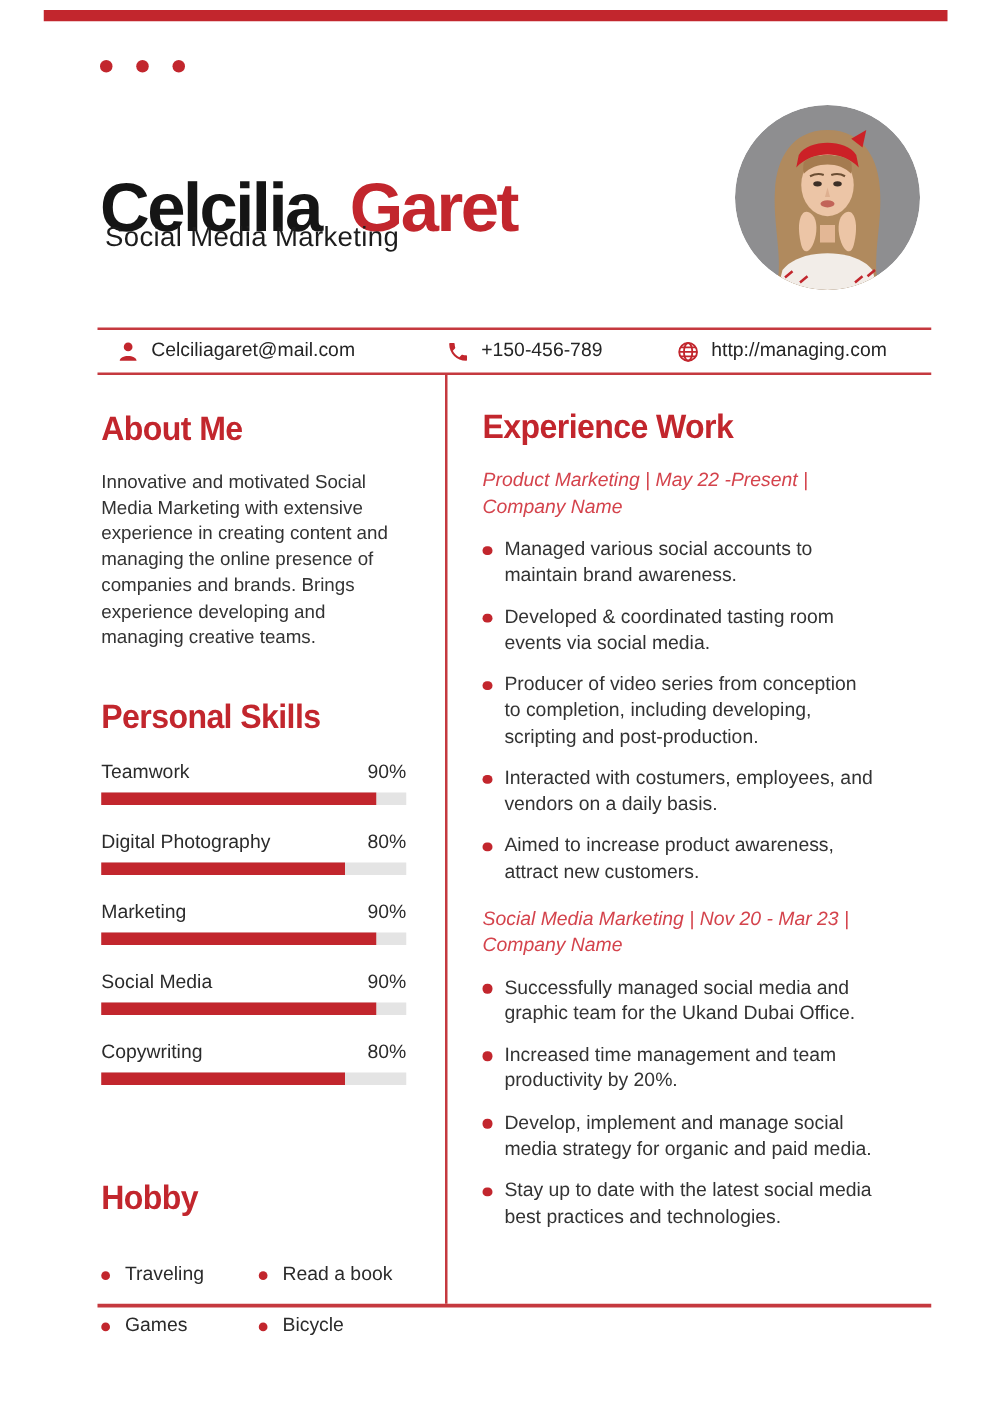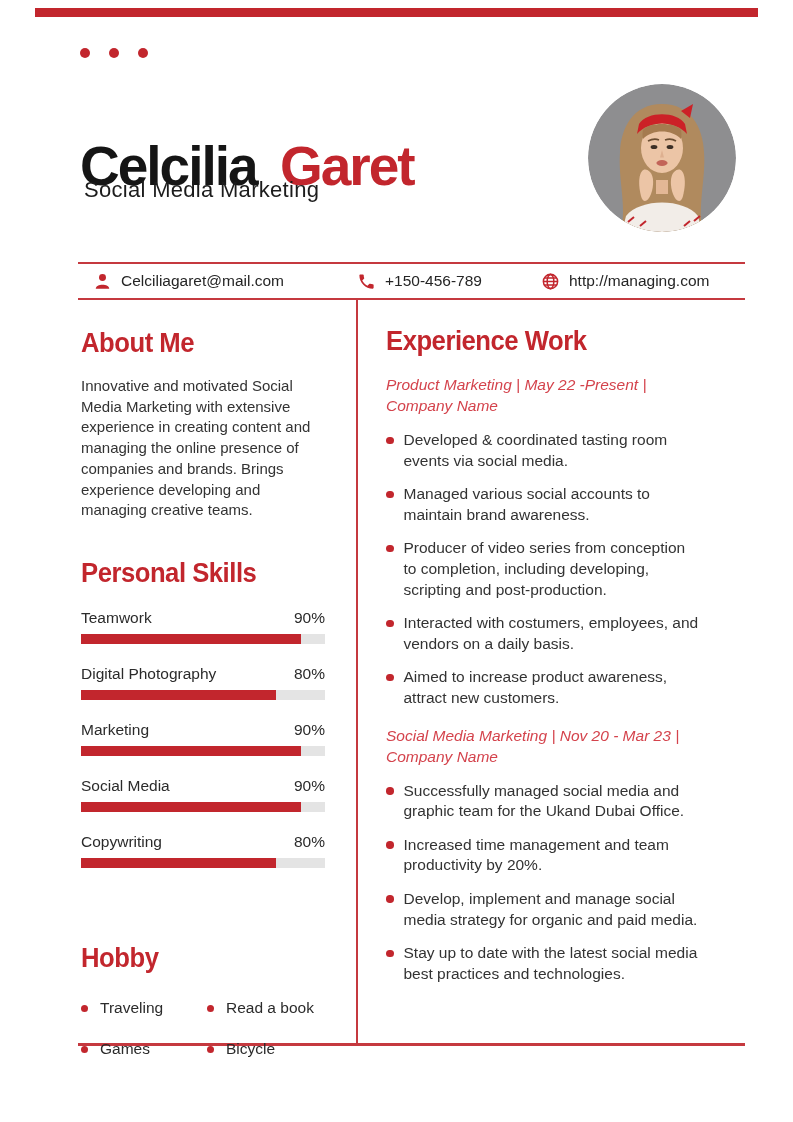--- a/index.html
+++ b/index.html
@@ -45,21 +45,21 @@
   
   #skills{position:absolute;left:81px;top:556px;width:244px;}
   .skill{margin-top:19px;}
   .skill:first-of-type{margin-top:17px;}
   .skill-top{display:flex;justify-content:space-between;align-items:center;
     font-size:15.5px;color:#2b2b2b;height:21px;}
   .skill-track{margin-top:6px;height:10px;background:var(--track);}
   .skill-fill{height:100%;background:var(--accent);}
   
   #hobby{position:absolute;left:81px;top:941px;width:266px;}
-  .hobby-grid{margin-top:22px;display:grid;grid-template-columns:126px 1fr;row-gap:19px;}
+  .hobby-grid{margin-top:34px;display:grid;grid-template-columns:126px 1fr;row-gap:19px;}
   .hobby-item{display:flex;align-items:center;gap:12px;font-size:15.5px;color:#2b2b2b;height:22px;}
   .dot{width:7px;height:7px;border-radius:50%;background:var(--accent);flex:none;}
   
   #experience{position:absolute;left:386px;top:324px;width:356px;}
   .job-head{margin:16px 0 0;font-size:15.5px;font-style:italic;color:var(--accent2);
     line-height:21px;width:330px;}
   .bullets{margin:14px 0 0;padding:0;list-style:none;}
   .bullets li{display:flex;align-items:flex-start;margin-bottom:13px;
     font-size:15.5px;line-height:20.6px;color:var(--text);}
   .bullets .dot{width:7.5px;height:7.5px;margin-top:6.5px;margin-right:10px;}
@@ -222,25 +222,25 @@
   <section id="experience">
     <h2 class="sec-title">Experience Work</h2>
 
     <div class="job-head">
       <span>Product Marketing | May 22 -Present |</span><br>
       <span>Company Name</span>
     </div>
     <ul class="bullets">
       <li>
         <span class="dot"></span>
+        <span class="li-text">Managed various social accounts to maintain brand awareness.</span>
+      </li>
+      <li>
+        <span class="dot"></span>
         <span class="li-text">Developed &amp; coordinated tasting room events via social media.</span>
-      </li>
-      <li>
-        <span class="dot"></span>
-        <span class="li-text">Managed various social accounts to maintain brand awareness.</span>
       </li>
       <li>
         <span class="dot"></span>
         <span class="li-text">Producer of video series from conception to completion, including developing, scripting and post-production.</span>
       </li>
       <li>
         <span class="dot"></span>
         <span class="li-text">Interacted with costumers, employees, and vendors on a daily basis.</span>
       </li>
       <li>

